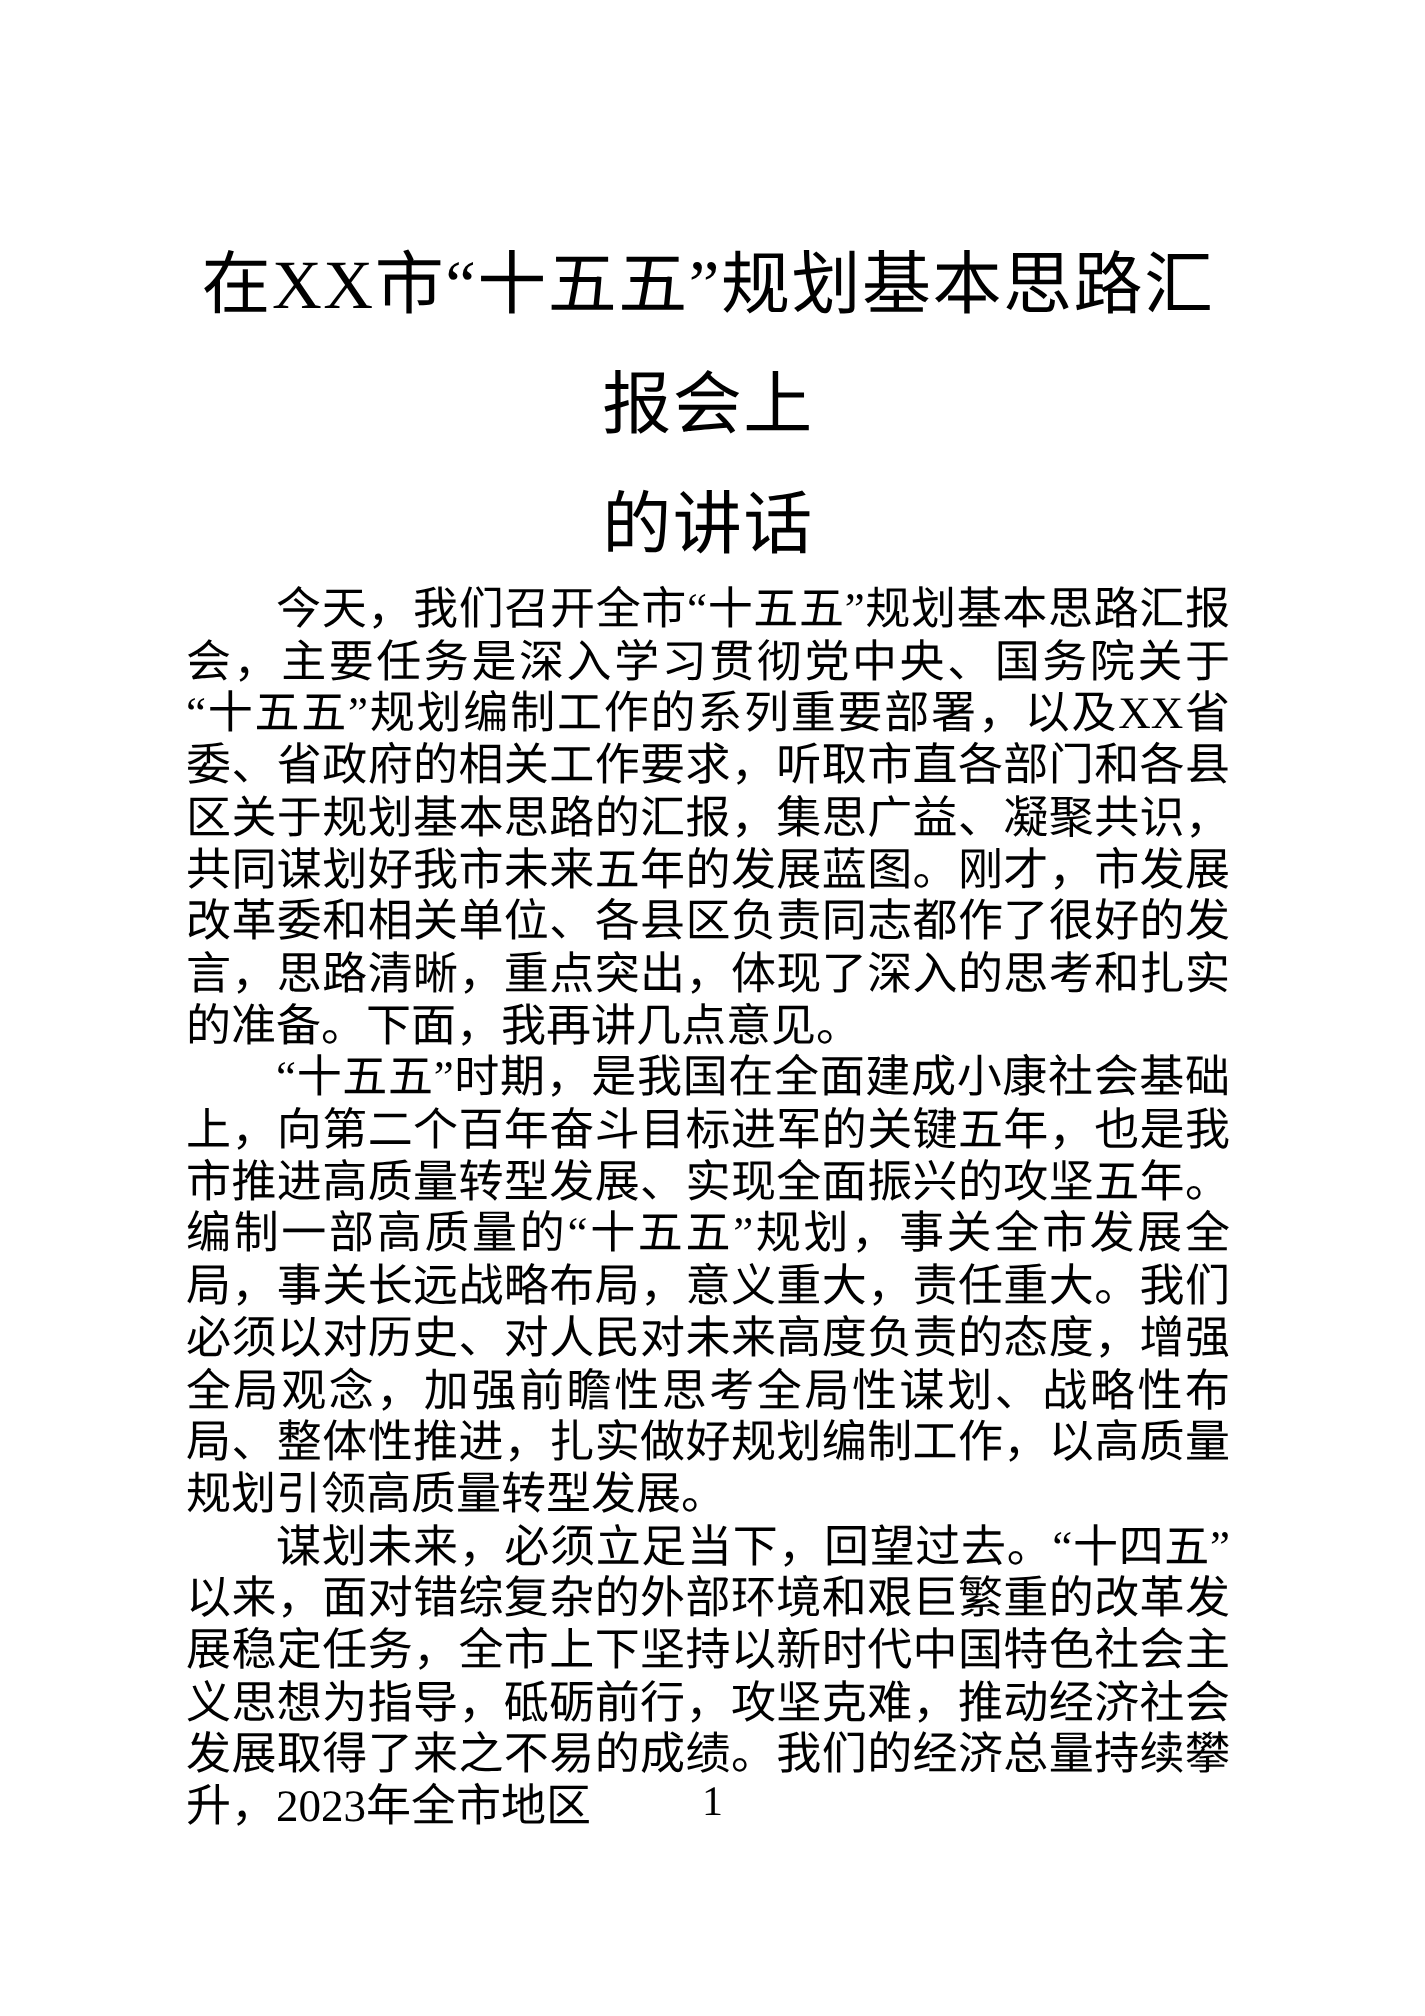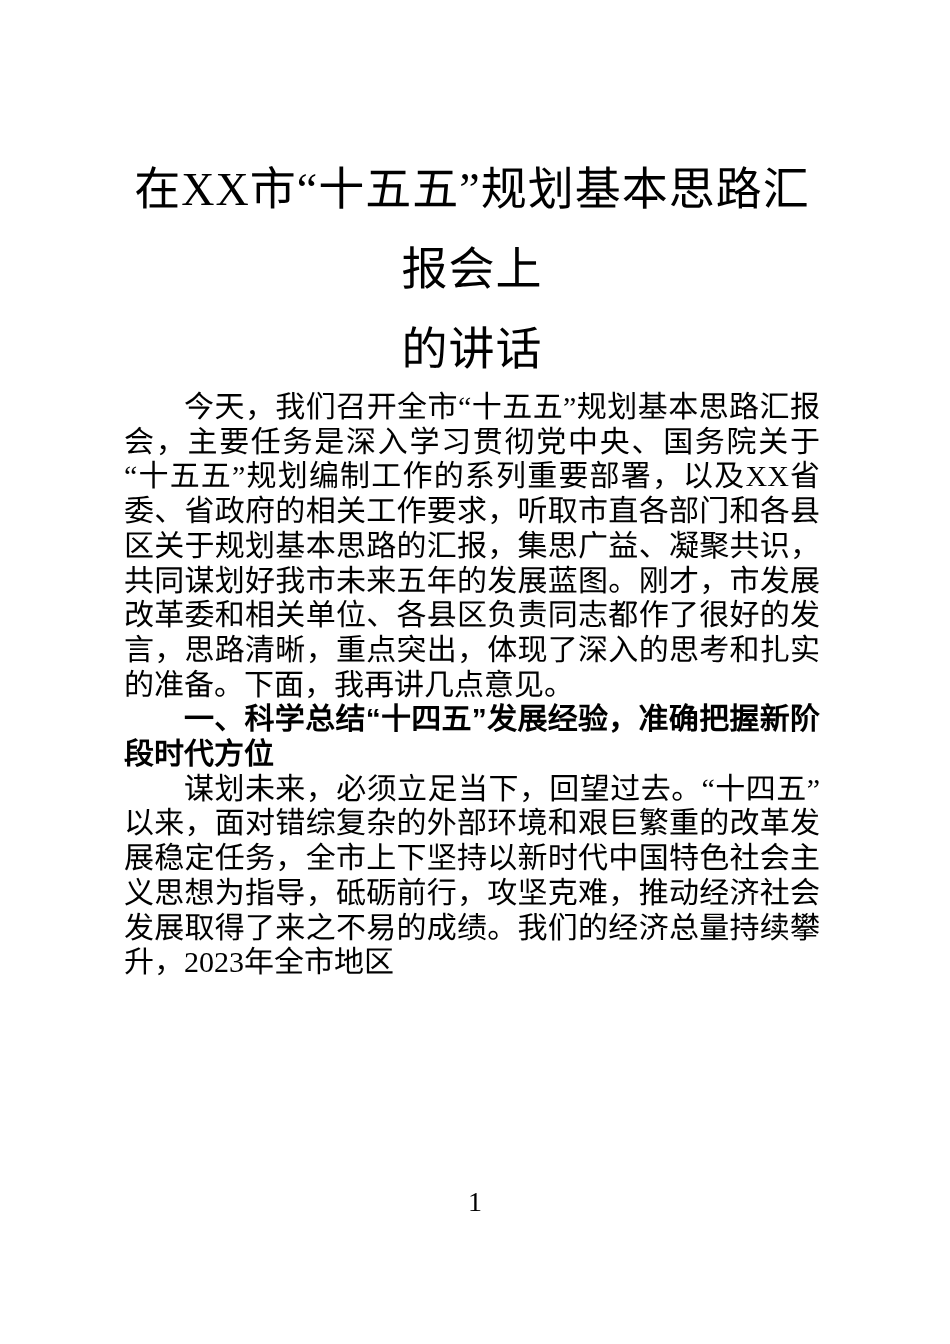--- a/index.html
+++ b/index.html
@@ -75,21 +75,21 @@
 
     <h1 class="title">
       <span class="title-line">在XX市“十五五”规划基本思路汇报会上</span>
       <span class="title-line">的讲话</span>
     </h1>
 
     <div class="body-text">
 
       <p class="body-para">今天，我们召开全市“十五五”规划基本思路汇报会，主要任务是深入学习贯彻党中央、国务院关于“十五五”规划编制工作的系列重要部署，以及XX省委、省政府的相关工作要求，听取市直各部门和各县区关于规划基本思路的汇报，集思广益、凝聚共识，共同谋划好我市未来五年的发展蓝图。刚才，市发展改革委和相关单位、各县区负责同志都作了很好的发言，思路清晰，重点突出，体现了深入的思考和扎实的准备。下面，我再讲几点意见。</p>
 
+      <p class="body-para">“十五五”时期，是我国在全面建成小康社会基础上，向第二个百年奋斗目标进军的关键五年，也是我市推进高质量转型发展、实现全面振兴的攻坚五年。编制一部高质量的“十五五”规划，事关全市发展全局，事关长远战略布局，意义重大，责任重大。我们必须以对历史、对人民对未来高度负责的态度，增强全局观念，加强前瞻性思考全局性谋划、战略性布局、整体性推进，扎实做好规划编制工作，以高质量规划引领高质量转型发展。</p>
 
-      <h2 class="section-heading">一、科学总结“十四五”发展经验，准确把握新阶段时代方位</h2>
 
       <p class="body-para">谋划未来，必须立足当下，回望过去。“十四五”以来，面对错综复杂的外部环境和艰巨繁重的改革发展稳定任务，全市上下坚持以新时代中国特色社会主义思想为指导，砥砺前行，攻坚克难，推动经济社会发展取得了来之不易的成绩。我们的经济总量持续攀升，2023年全市地区</p>
     </div>
   </div>
 
   <div class="page-number">1</div>
 </div>
 
 </body></html>

